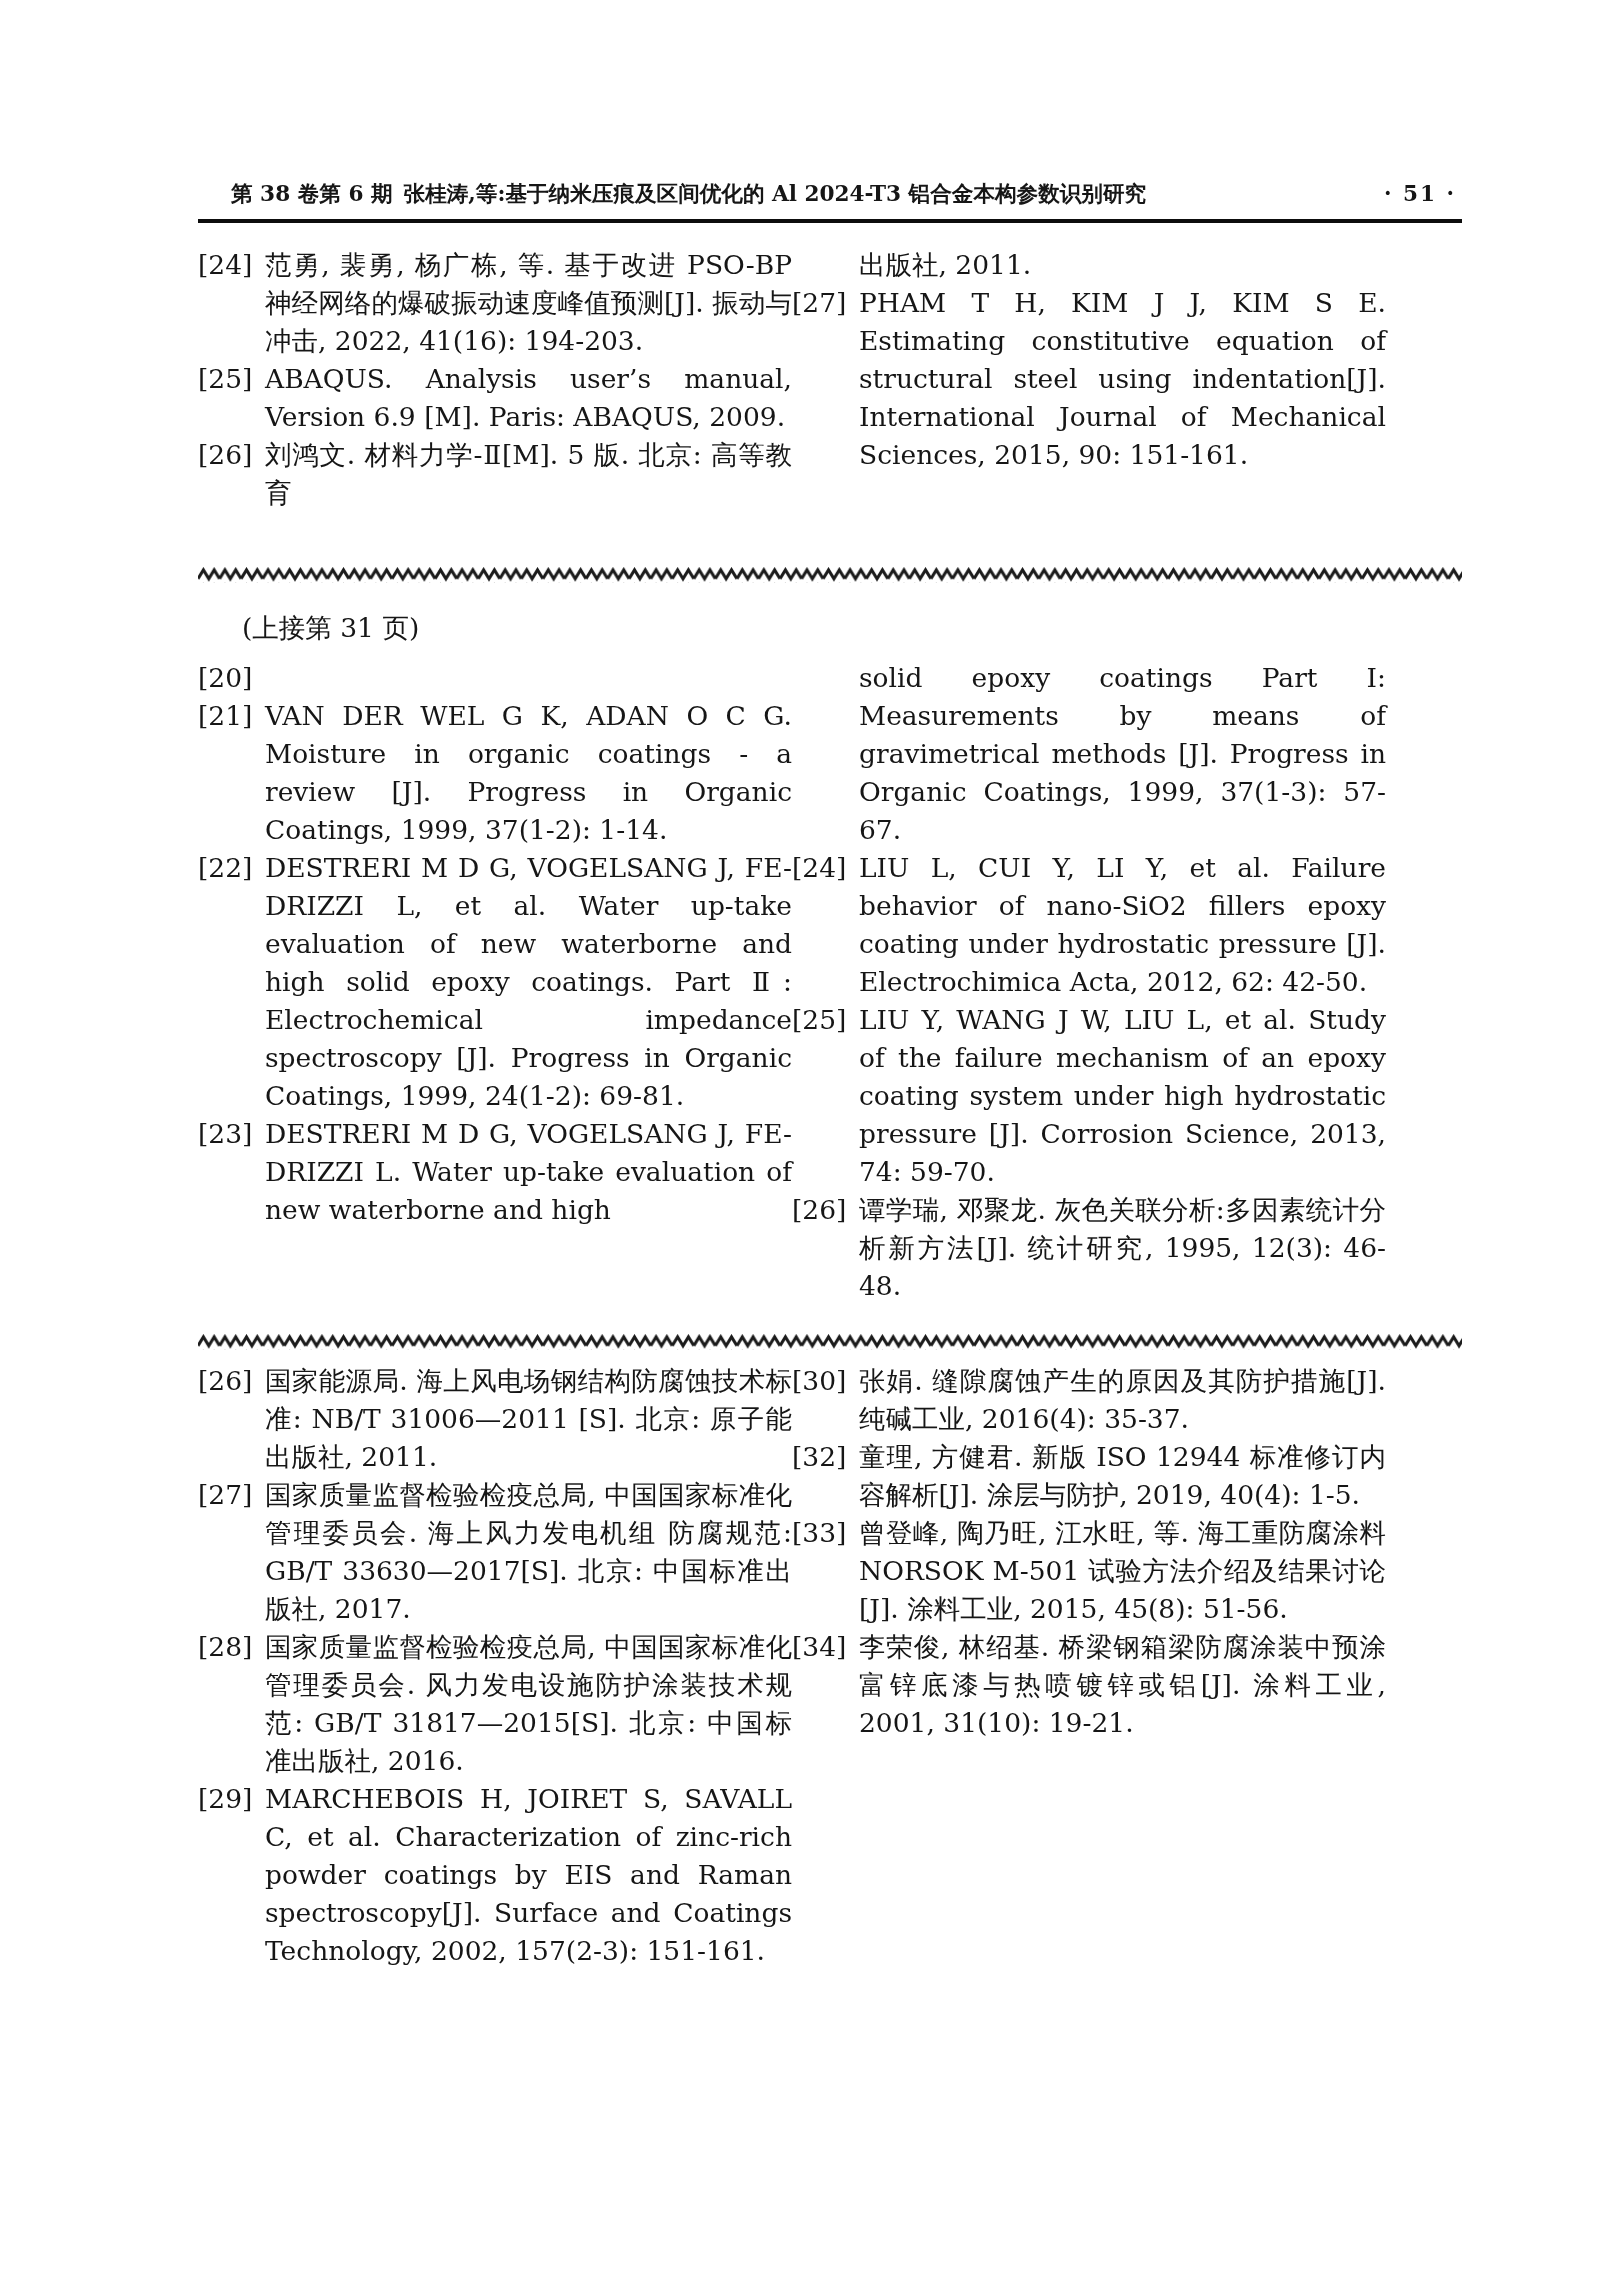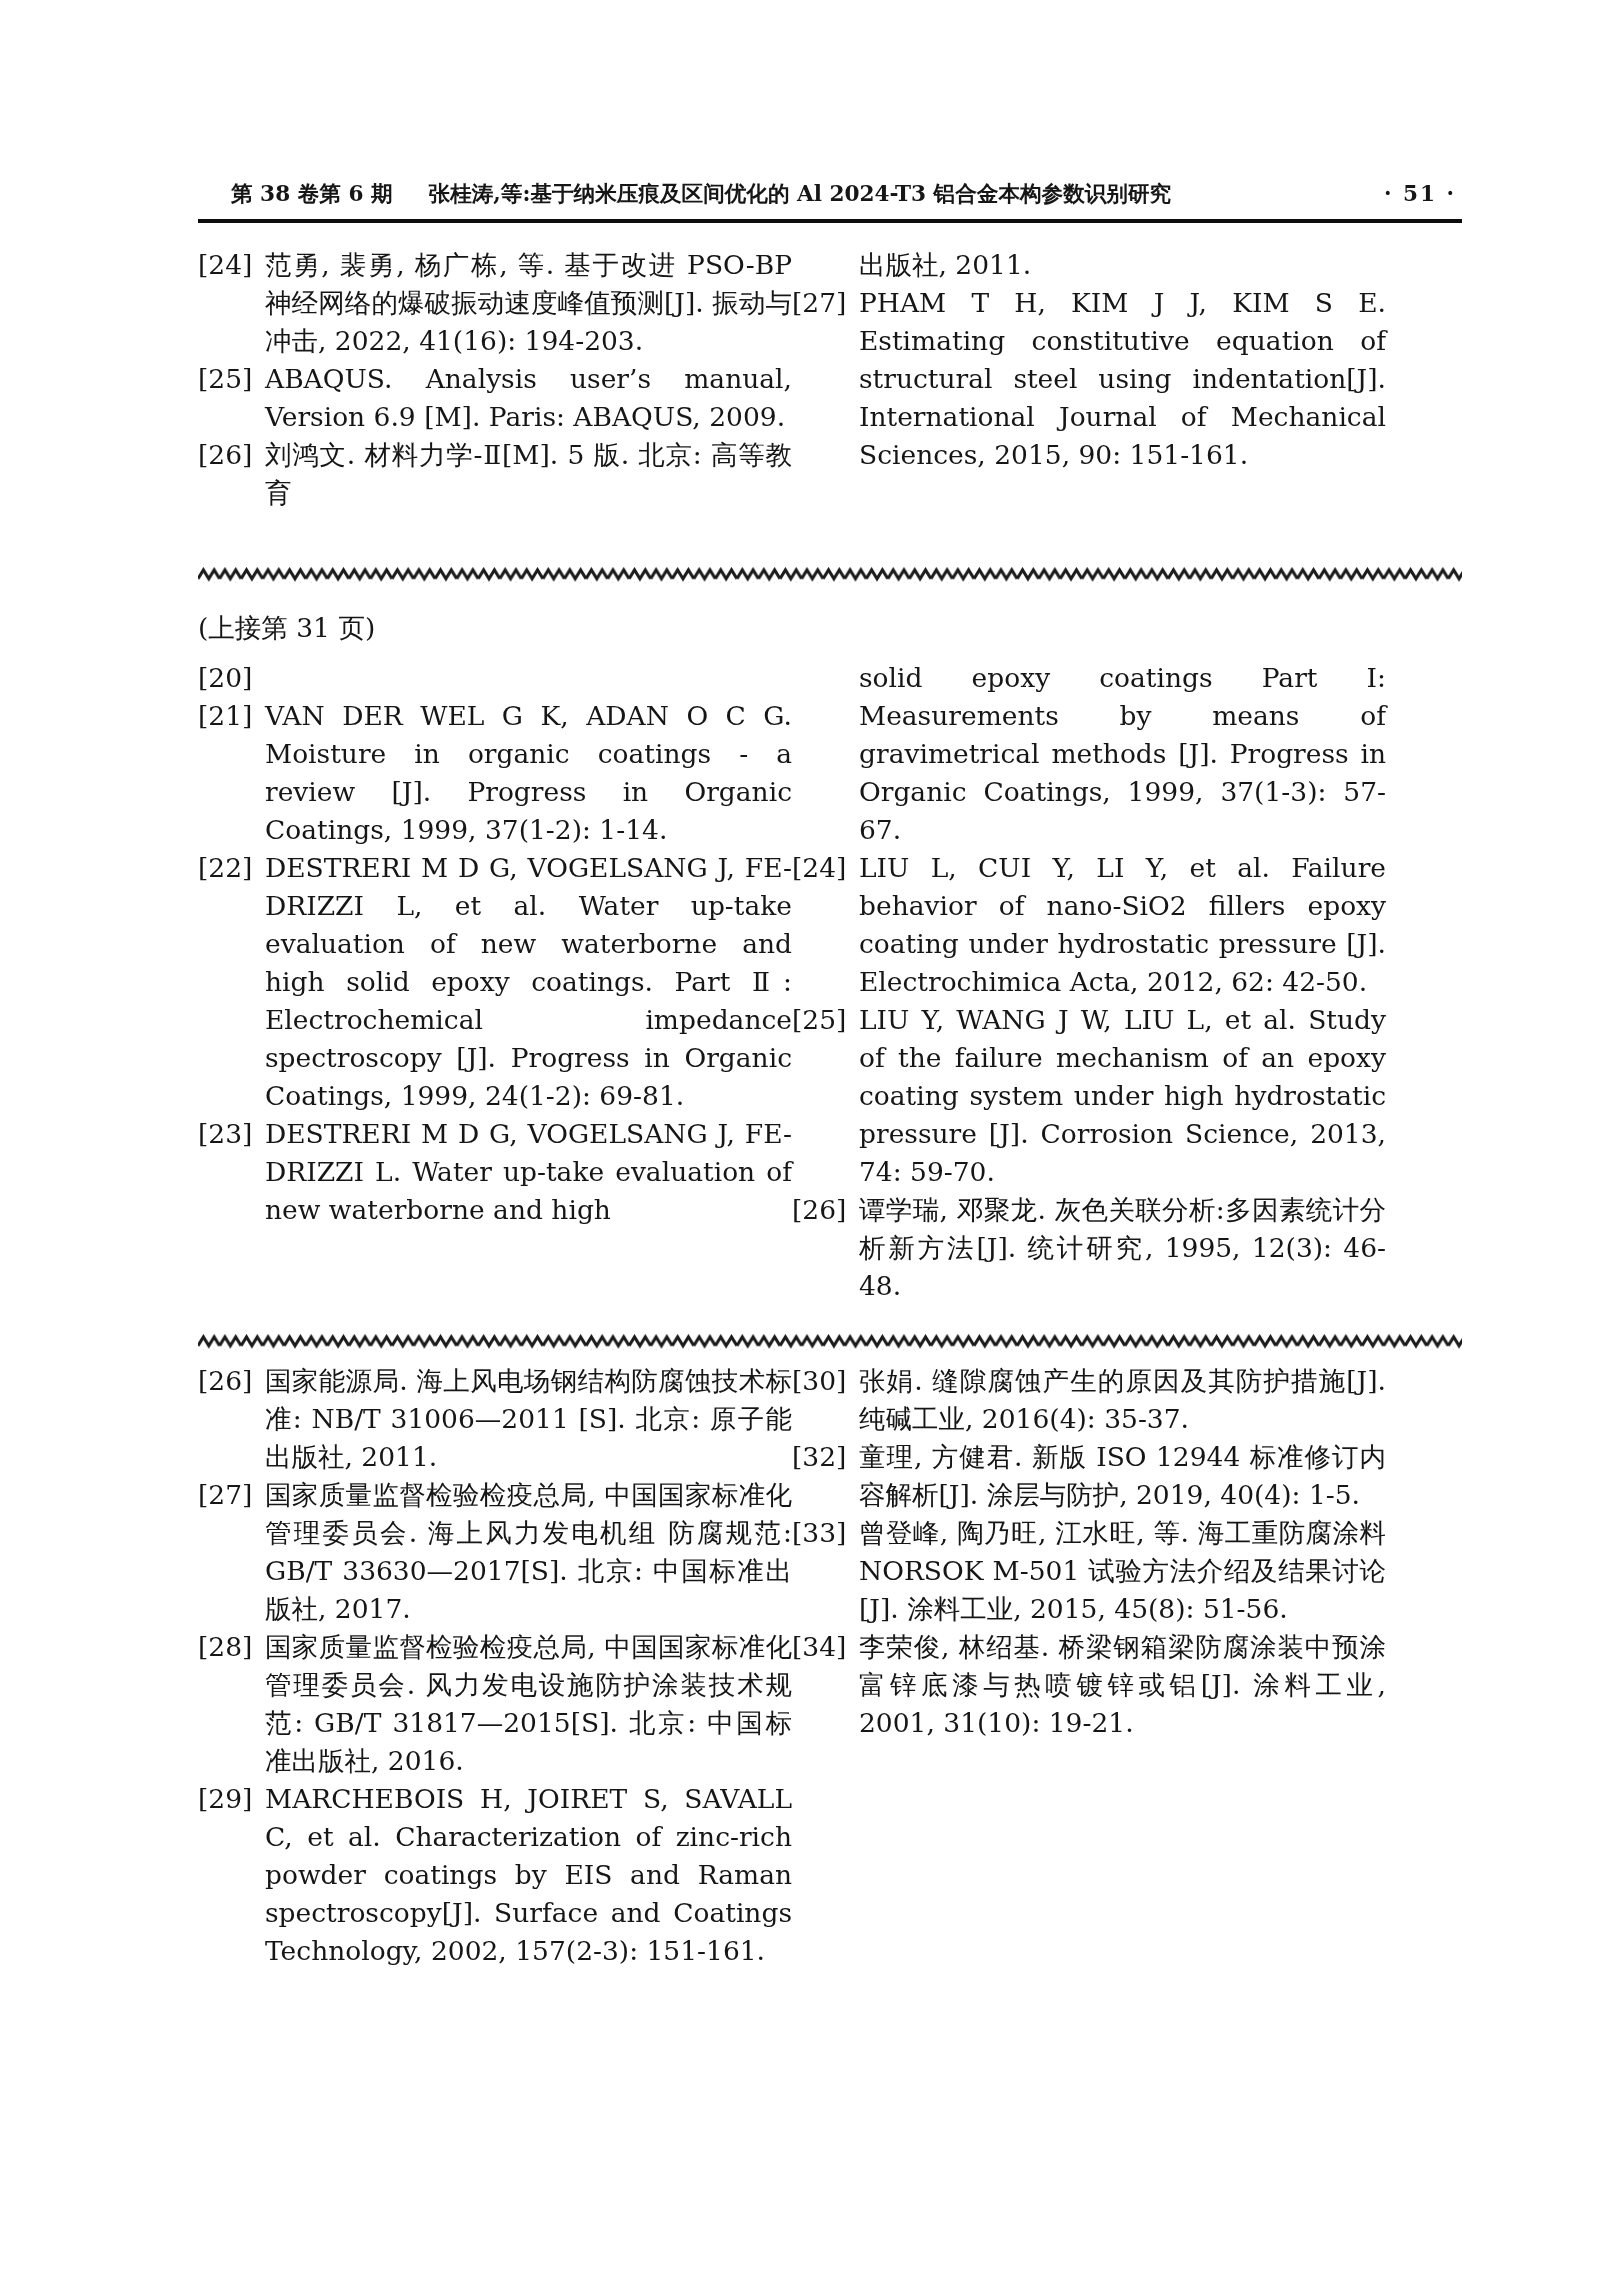--- a/index.html
+++ b/index.html
@@ -26,21 +26,21 @@
     display: flex;
     align-items: baseline;
     font-size: 21.6px;
     font-weight: bold;
     line-height: 29px;
     white-space: nowrap;
   }
   .issue { margin-left: 33px; }
   .running-title {
     flex: 1;
-    padding-left: 36px;
+    padding-left: 11px;
     overflow: hidden;
   }
   .page-num { padding-right: 5.9px; letter-spacing: 2px; }
   .header-rule {
     margin-top: 10.8px;
     border: none;
     border-top: 4.9px solid #0d0d0d;
   }
   
   .ref-section { margin-top: 23.5px; }
@@ -70,20 +70,21 @@
     margin-top: 55px;
     height: 15.7px;
     line-height: 0;
   }
   .separator.second { margin-top: 29px; }
   .separator svg { display: block; }
   .cont-heading {
     margin-top: 26.5px;
     font-size: 26.5px;
     line-height: 38px;
+    margin-left: 44px;
   }
   .ref-section.after-heading { margin-top: 11.8px; }
 </style>
 </head>
 <body>
 
 <div class="page">
 
   <div class="page-header">
     <span class="issue">第 38 卷第 6 期</span>

